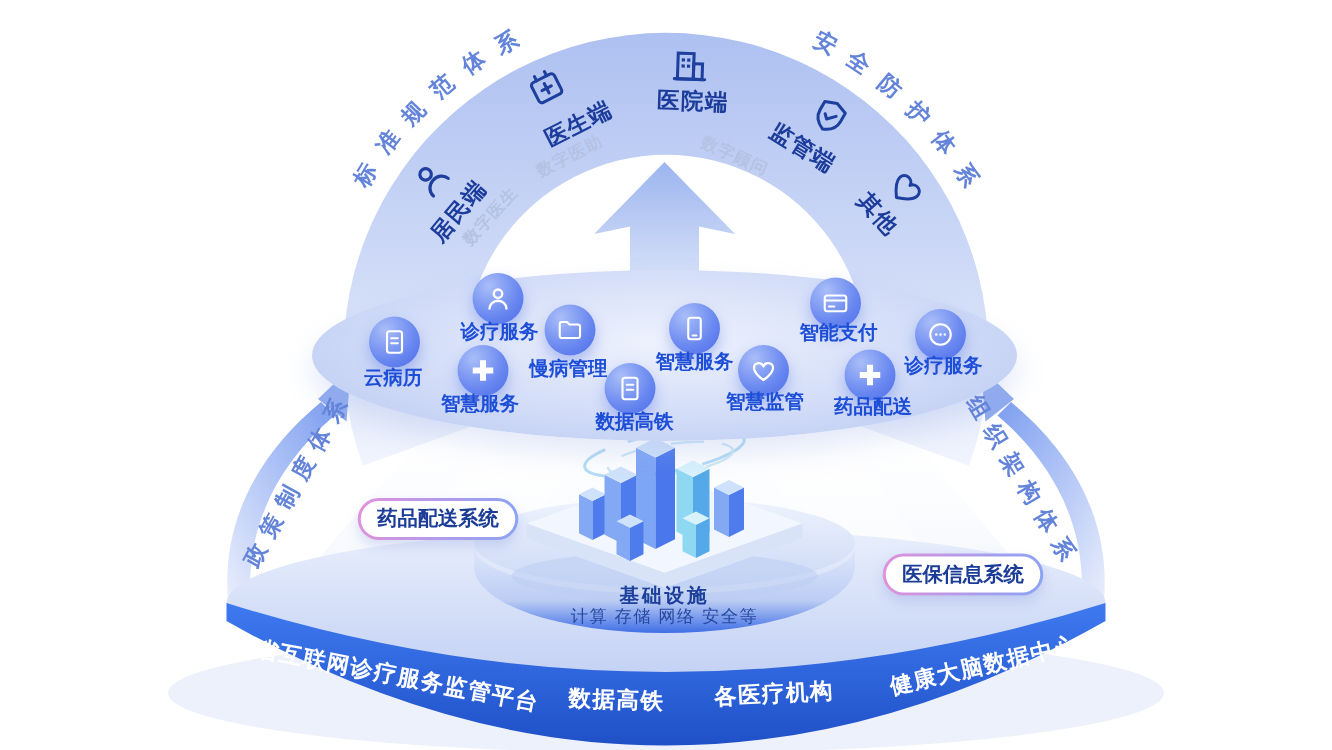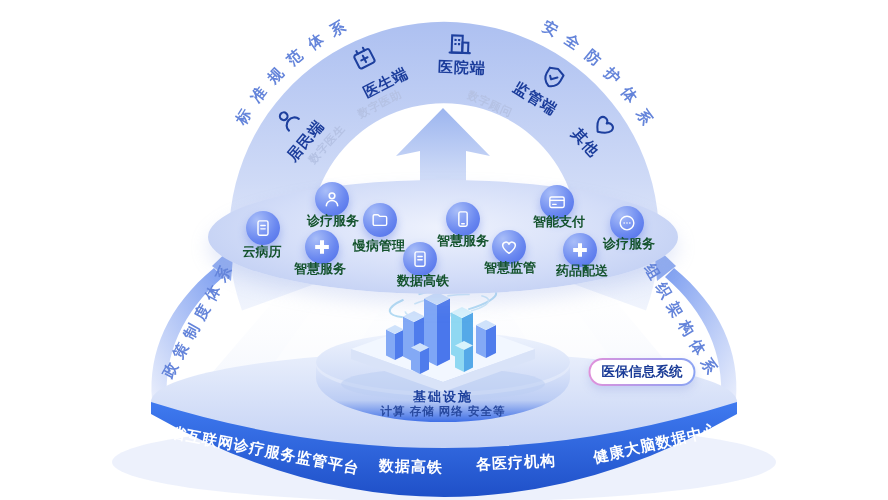--- a/index.html
+++ b/index.html
@@ -11,27 +11,27 @@
   .arc-spread span{position:absolute;font-weight:700;font-size:15px;color:#6484da;white-space:nowrap;}
   .terminal-label{color:#1b3c9b;font-weight:700;font-size:15px;letter-spacing:1px;}
   .role-label{color:#b5c2e4;font-weight:600;font-size:11px;letter-spacing:1px;}
   .side-label{color:#6484da;font-weight:700;font-size:15px;letter-spacing:7px;}
   .term-icon svg{color:#1d3f9e;width:27px;height:27px;display:block;}
   .svc-icon{width:34px;height:34px;border-radius:50%;
     background:radial-gradient(circle at 32% 26%, #a9bef8, #6a88f0 58%, #4c6ce8);
     box-shadow:0 5px 9px rgba(86,115,230,.38);
     display:flex;align-items:center;justify-content:center;}
   .svc-icon svg{color:#ffffff;width:20px;height:20px;display:block;}
-  .svc-label{color:#14532d;font-weight:700;font-size:13px;}
+  .svc-label{color:#1d4ed8;font-weight:700;font-size:13px;}
   .pill{padding:2px;border-radius:999px;background:linear-gradient(95deg,#e191da,#b79ae8 45%,#8aa4f3);
         box-shadow:0 4px 8px rgba(120,140,220,.25);}
   .pill-inner{background:#ffffff;border-radius:999px;padding:3px 11px;
               font-size:13.5px;font-weight:700;color:#1b3c97;white-space:nowrap;}
   .infra-title{color:#1c3f9c;font-weight:700;font-size:13px;letter-spacing:2px;}
-  .infra-sub{color:#28499f;font-weight:700;font-size:11.5px;letter-spacing:1px;}
+  .infra-sub{color:#28499f;font-weight:400;font-size:11.5px;letter-spacing:1px;}
   .main-title{color:#16389a;font-weight:800;font-size:22px;letter-spacing:2px;}
   .band-text{color:#ffffff;font-weight:700;font-size:15px;letter-spacing:1px;}
 </style>
 </head>
 <body>
 
 <div id="stage">
 
   <svg width="0" height="0" style="position:absolute" aria-hidden="true">
     <defs>
@@ -315,21 +315,24 @@
     </div>
   <div class="abs svc-label" style="left:582px;top:271px">药品配送</div>
 
   <div class="abs svc-icon" style="left:627px;top:223px">
       <svg viewBox="0 0 24 24">
         <use href="#i-dots"></use>
       </svg>
     </div>
   <div class="abs svc-label" style="left:629px;top:244px">诊疗服务</div>
 
-  <div class="abs pill" style="left:642px;top:372px">
+  <div class="abs pill" style="left:292px;top:346px">
+      <div class="pill-inner">药品配送系统</div>
+    </div>
+  <div class="abs pill" style="left:642px;top:383px">
       <div class="pill-inner">医保信息系统</div>
     </div>
 
   <div class="abs infra-title" style="left:443px;top:397px">基础设施</div>
   <div class="abs infra-sub" style="left:443px;top:411px">计算 存储 网络 安全等</div>
 
 
   <div class="abs band-text" style="left:265px;top:451px;transform:translate(-50%,-50%) rotate(11deg)">省互联网诊疗服务监管平台</div>
   <div class="abs band-text" style="left:411px;top:467px;transform:translate(-50%,-50%) rotate(2deg)">数据高铁</div>
   <div class="abs band-text" style="left:516px;top:463px;transform:translate(-50%,-50%) rotate(-3deg)">各医疗机构</div>

